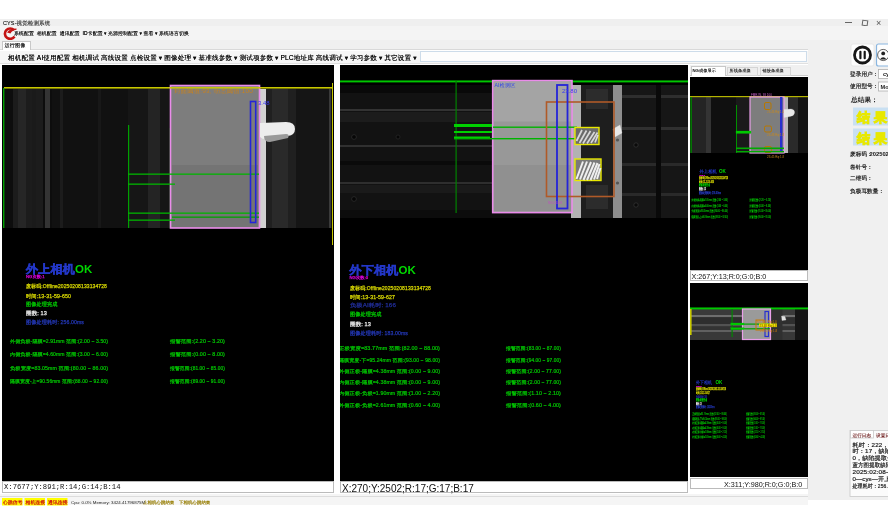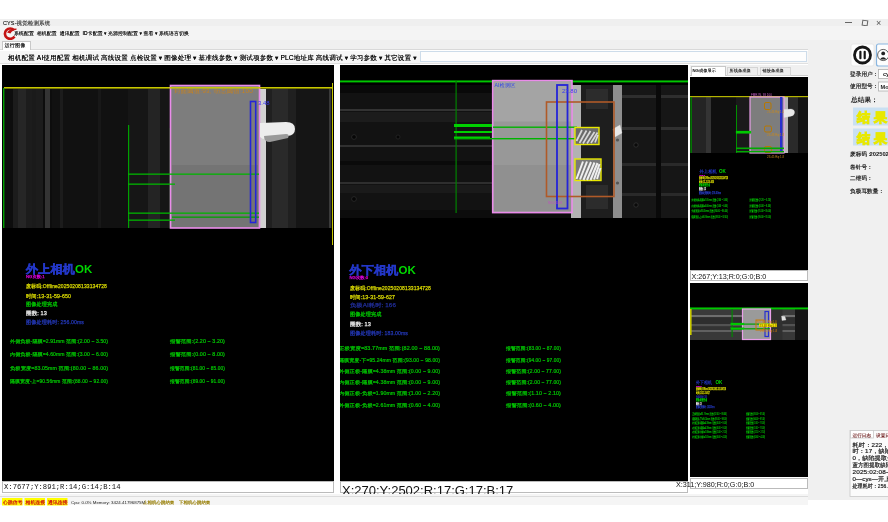--- a/index.html
+++ b/index.html
@@ -195,21 +195,21 @@
   <text x="3" y="319" textLength="101" lengthAdjust="spacingAndGlyphs">内侧正极-隔膜=4.38mm 范围:(0.00 ~ 9.00)</text>
   <text x="170" y="319" textLength="55" lengthAdjust="spacingAndGlyphs">报警范围:(2.00 ~ 77.00)</text>
   <text x="3" y="330" textLength="101" lengthAdjust="spacingAndGlyphs">内侧正极-负极=1.90mm 范围:(1.00 ~ 2.20)</text>
   <text x="170" y="330" textLength="55" lengthAdjust="spacingAndGlyphs">报警范围:(1.10 ~ 2.10)</text>
   <text x="3" y="341.5" textLength="101" lengthAdjust="spacingAndGlyphs">外侧正极-负极=2.61mm 范围:(0.60 ~ 4.00)</text>
   <text x="170" y="341.5" textLength="55" lengthAdjust="spacingAndGlyphs">报警范围:(0.60 ~ 4.00)</text>
  </g>
 </svg>
 </div>
 <div class="abs" style="left:340px;top:481px;width:348px;height:11.5px;background:#fff;border:1px solid #bbb;"></div>
-<div class="abs" style="left:342px;top:483px;font-size:13px;color:#111;">X:270;Y:2502;R:17;G:17;B:17</div>
+<div class="abs" style="left:342px;top:483px;font-size:10px;color:#111;">X:270;Y:2502;R:17;G:17;B:17</div>
 
 <div class="abs" style="left:690px;top:65px;width:118px;height:11px;background:#f0f0f0;border-bottom:1px solid #ccc;"></div>
 <div class="abs" style="left:690.5px;top:65.5px;width:35px;height:10.5px;background:#fff;border:1px solid #c8c8c8;border-bottom:none;"></div>
 <div class="abs cjk" style="left:692.5px;top:68px;font-size:4.2px;color:#222;white-space:nowrap;">NG成像显示</div>
 <div class="abs" style="left:727px;top:66.5px;width:31px;height:9px;border:1px solid #d5d5d5;background:#ededed;"></div>
 <div class="abs cjk" style="left:729.5px;top:68px;font-size:4.2px;color:#333;white-space:nowrap;">所线条成像</div>
 <div class="abs" style="left:760px;top:66.5px;width:31px;height:9px;border:1px solid #d5d5d5;background:#ededed;"></div>
 <div class="abs cjk" style="left:762.5px;top:68px;font-size:4.2px;color:#333;white-space:nowrap;">链接条成像</div>
 
 <div class="abs" style="left:690px;top:77px;width:118px;height:193px;background:#000;"></div>
@@ -332,21 +332,21 @@
   <text x="2.3" y="145.5" textLength="34.5" lengthAdjust="spacingAndGlyphs">内侧正极-隔膜=4.38mm 范围:(0.00 ~ 9.00)</text>
   <text x="55.9" y="145.5" textLength="19" lengthAdjust="spacingAndGlyphs">报警范围:(2.00 ~ 77.00)</text>
   <text x="2.3" y="150.1" textLength="34.5" lengthAdjust="spacingAndGlyphs">内侧正极-负极=1.90mm 范围:(1.00 ~ 2.20)</text>
   <text x="55.9" y="150.1" textLength="19" lengthAdjust="spacingAndGlyphs">报警范围:(1.10 ~ 2.10)</text>
   <text x="2.3" y="154.7" textLength="34.5" lengthAdjust="spacingAndGlyphs">外侧正极-负极=2.61mm 范围:(0.60 ~ 4.00)</text>
   <text x="55.9" y="154.7" textLength="19" lengthAdjust="spacingAndGlyphs">报警范围:(0.60 ~ 4.00)</text>
  </g>
 </svg>
 </div>
 <div class="abs" style="left:690px;top:477.5px;width:118px;height:11.5px;background:#fff;border:1px solid #bbb;"></div>
-<div class="abs" style="left:676px;top:479.5px;font-size:7.2px;color:#111;">X:311;Y:980;R:0;G:0;B:0</div>
+<div class="abs" style="left:724px;top:479.5px;font-size:7.2px;color:#111;">X:311;Y:980;R:0;G:0;B:0</div>
 
 <div class="abs" style="left:808px;top:40px;width:80px;height:460px;background:#f0f0f0;"></div>
 <div id="sidebar" class="abs" style="left:844px;top:40px;">
 <svg width="80" height="460" viewBox="0 0 80 460">
 
  <rect x="7" y="4" width="23" height="22" rx="2" fill="#fdfdfd" stroke="#e3e3e3" stroke-width="0.8"></rect>
  <circle cx="18.5" cy="15" r="8" fill="#fff" stroke="#161616" stroke-width="2.8"></circle>
  <rect x="15.3" y="10.8" width="2.2" height="8.4" rx="1" fill="#161616"></rect>
  <rect x="19.6" y="10.8" width="2.2" height="8.4" rx="1" fill="#161616"></rect>
  <rect x="32.5" y="4" width="13.5" height="22" rx="2" fill="#fdfdfd" stroke="#8ab6e0" stroke-width="1.2"></rect>

